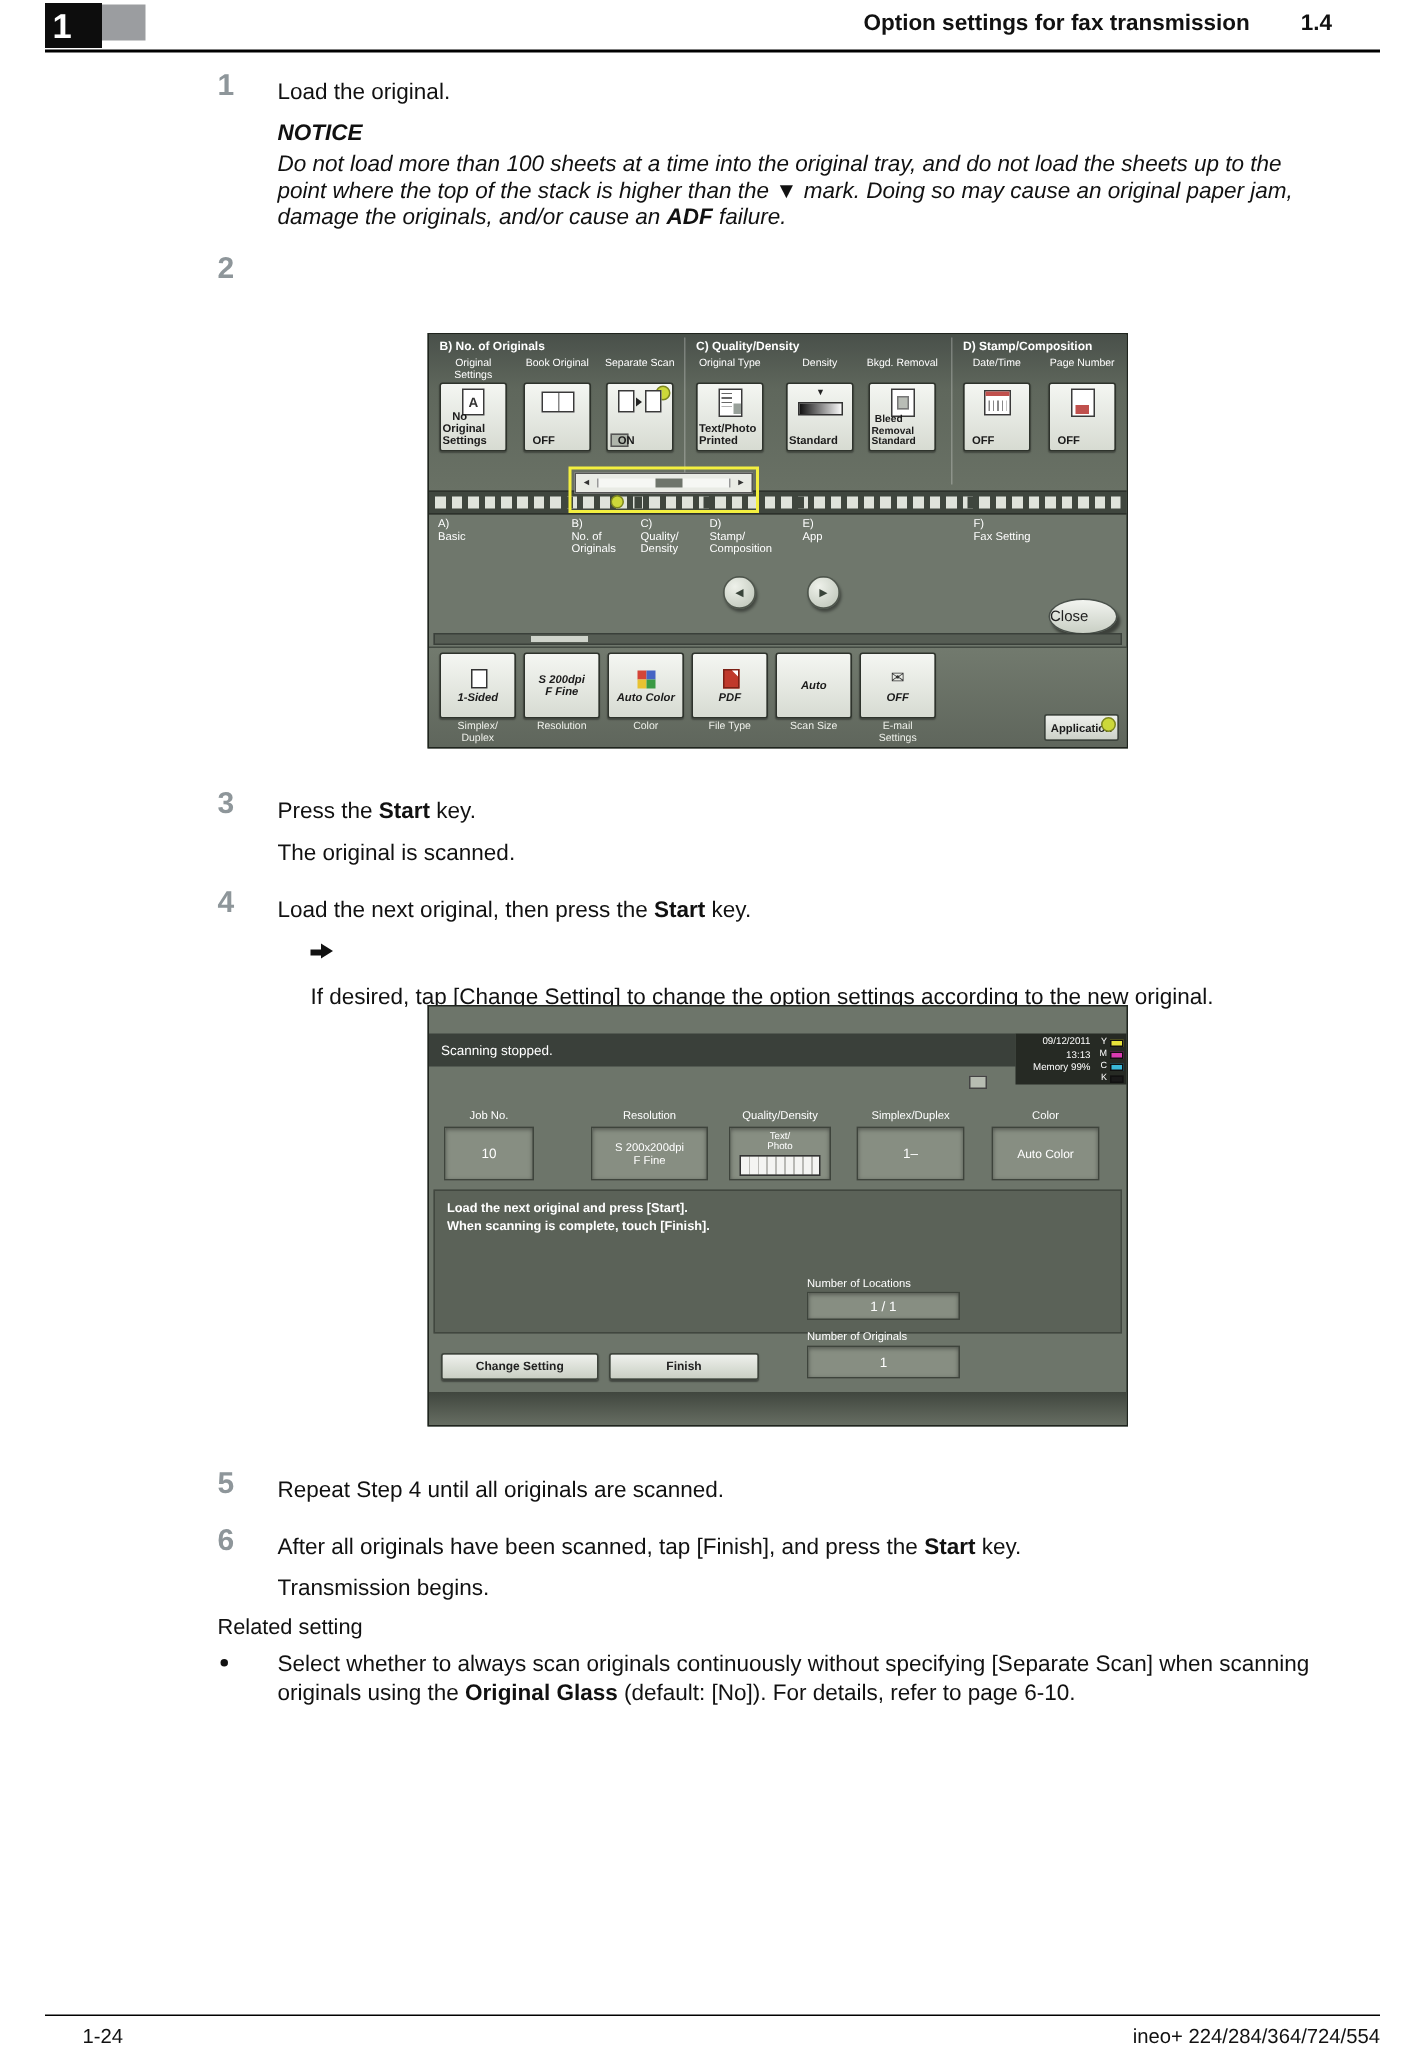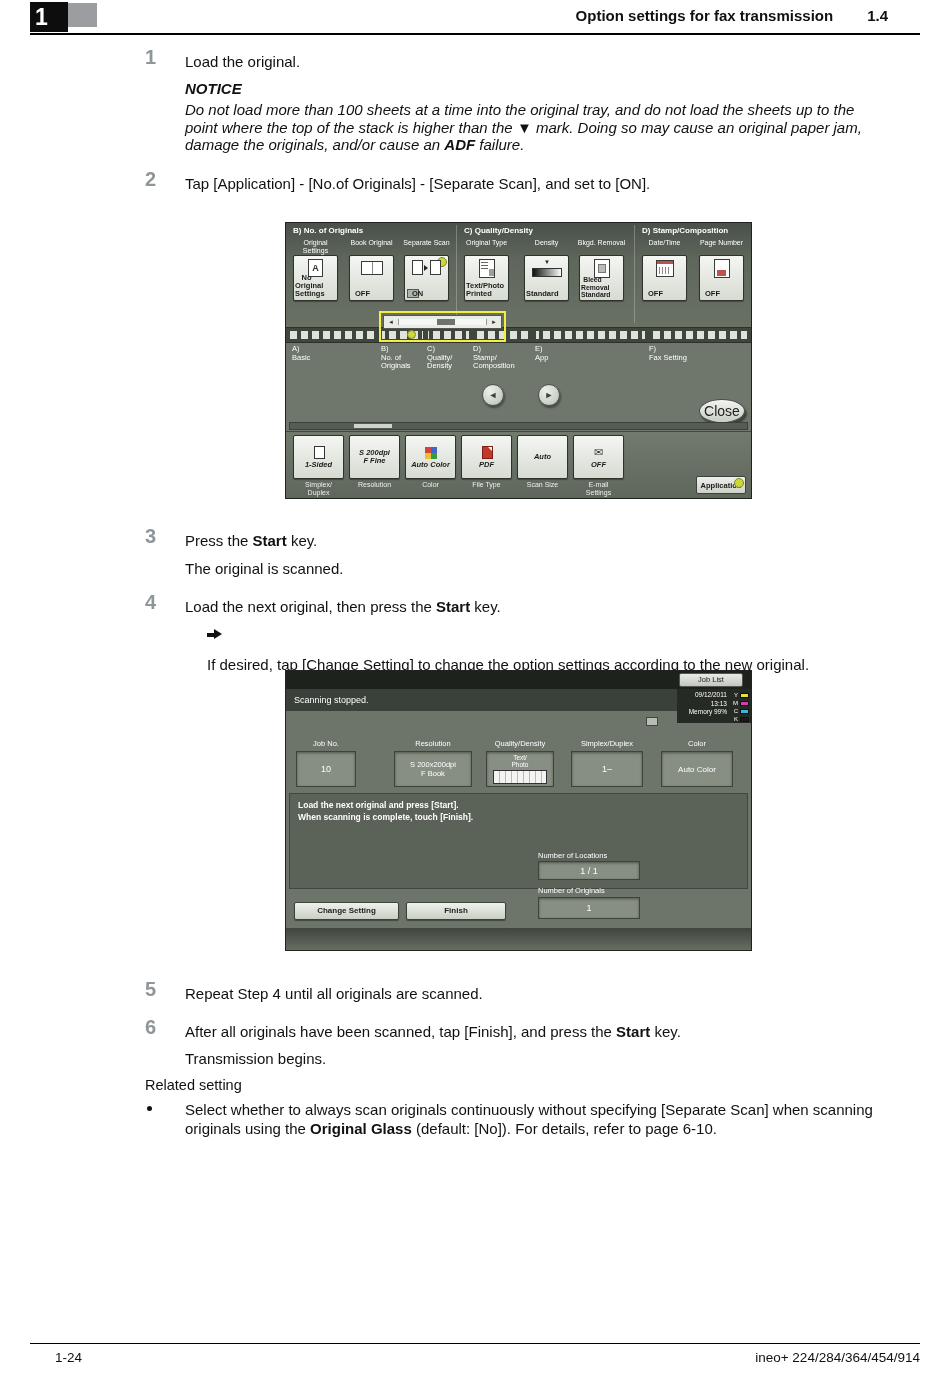--- a/index.html
+++ b/index.html
@@ -93,22 +93,22 @@
   .mini-arrow{width:14px;text-align:center;font-size:6px;color:#333;line-height:10px;}
   .mini-track{flex:1;position:relative;height:6px;background:#f6f7f4;border-left:1px solid #999;border-right:1px solid #999;}
   .mini-thumb{position:absolute;left:38px;top:0;width:18px;height:6px;background:#6e746b;}
   .strip-dot{position:absolute;left:121px;top:107px;width:9px;height:9px;border-radius:50%;
              background:#ccd83a;border:1px solid #7d861f;box-sizing:border-box;}
   .tab-label{position:absolute;top:122px;color:#fff;font-size:7.5px;line-height:8.5px;white-space:pre-line;}
   .nav-btn{position:absolute;top:161px;width:22px;height:22px;border-radius:50%;
            background:radial-gradient(circle at 35% 30%,#eef1ea,#b9c1b4);border:1px solid #4e554c;
            color:#39443a;font-size:9px;text-align:center;line-height:21px;box-shadow:1px 2px 2px rgba(0,0,0,.4);box-sizing:border-box;}
   .close-btn{position:absolute;top:176px;left:413px;width:46px;height:24px;border-radius:50%;
-             background:linear-gradient(180deg,#f2f4f0,#c9cfc4);border:1px solid #49504a;font-size:14px;color:#222;
-             text-align:center;line-height:23px;box-shadow:2px 3px 2px rgba(0,0,0,.45);box-sizing:border-box;}
+             background:linear-gradient(180deg,#f2f4f0,#c9cfc4);border:1px solid #49504a;font-size:10px;color:#222;
+             line-height:23px;box-shadow:2px 3px 2px rgba(0,0,0,.45);box-sizing:border-box;}
   .h-track{position:absolute;left:3px;right:3px;top:199px;height:8px;background:#565d54;
            border:1px solid #3a403a;box-sizing:border-box;}
   .h-thumb{position:absolute;left:64px;top:1px;width:38px;height:4px;background:#cfd4cb;}
   .s1-bottom{position:absolute;left:0;right:0;top:208px;bottom:0;
              background:linear-gradient(180deg,#727a6e,#5f665c);border-top:1px solid #434a42;}
   .bbtn{position:absolute;top:3px;width:51px;height:44px;background:linear-gradient(180deg,#f4f6f2,#d7dbd2);
         border:1px solid #2e332c;border-radius:2px;box-shadow:0 1px 1px rgba(0,0,0,.35);box-sizing:border-box;
         display:flex;flex-direction:column;align-items:center;justify-content:center;gap:1px;}
   .bicon{position:relative;height:14px;width:100%;}
   .bicon>*{position:absolute;box-sizing:border-box;}
@@ -178,21 +178,20 @@
     <span>1.4</span>
   </div>
   <div class="hdr-rule"></div>
 
   <span class="stepnum" style="top:46px">1</span>
   <div class="stepline" style="top:52px">Load the original.</div>
   <div class="notice-title" style="top:80px">NOTICE</div>
   <div class="notice-body" style="top:101px"><span>Do not load more than 100 sheets at a time into the original tray, and do not load the sheets up to the point where the top of the stack is higher than the ▼ mark. Doing so may cause an original paper jam, damage the originals, and/or cause an </span><span style="font-weight: bold;">ADF</span><span> failure.</span></div>
 
   <span class="stepnum" style="top:168px">2</span>
-  <div class="stepline" style="top:174px">Tap [Application] - [No.of Originals] - [Separate Scan], and set to [ON].</div>
 
   <div class="panel screen1">
     <div class="s1-top">
       <div class="s1-div" style="left:170px"></div>
       <div class="s1-div" style="left:348px"></div>
       <span class="sec-label" style="left:7px">B)  No. of Originals</span>
       <span class="sec-label" style="left:178px">C)  Quality/Density</span>
       <span class="sec-label" style="left:356px">D)  Stamp/Composition</span>
 
       <div class="s1col" style="left:7px">
@@ -377,23 +376,20 @@
   <div class="stepline" style="top:531px"><span>Press the </span><span style="font-weight: bold;">Start</span><span> key.</span></div>
 
   <span class="stepnum" style="top:591px">4</span>
   <div class="stepline" style="top:597px"><span>Load the next original, then press the </span><span style="font-weight: bold;">Start</span><span> key.</span></div>
   <div class="arrow-row" style="top:625px">
     <span class="arrow-icon"></span>
     <span>If desired, tap [Change Setting] to change the option settings according to the new original.</span>
   </div>
 
   <div class="panel screen2">
-    <div class="s2-topbar">
-      <div class="joblist">Job List</div>
-    </div>
     <div class="s2-status">Scanning stopped.</div>
     <div class="s2-infoblock">
       <div class="s2-info">
         <div>09/12/2011</div>
         <div>13:13</div>
         <div><span>Memory</span> <span>99%</span></div>
       </div>
       <div class="s2-toner">
         <div class="toner-row">
             <span class="toner-letter">Y</span>
@@ -416,21 +412,21 @@
     <div class="printer-icon"></div>
 
     <div class="flabel" style="left:10px;width:60px">Job No.</div>
     <div class="flabel" style="left:108px;width:78px">Resolution</div>
     <div class="flabel" style="left:200px;width:68px">Quality/Density</div>
     <div class="flabel" style="left:285px;width:72px">Simplex/Duplex</div>
     <div class="flabel" style="left:375px;width:72px">Color</div>
 
     <div class="vbox" style="left:10px;width:60px;font-size:9px">10</div>
     <div class="vbox" style="left:108px;width:78px;font-size:7.5px">S 200x200dpi
-F Book</div>
+F Fine</div>
     <div class="vbox" style="left:200px;width:68px">
       <div class="qdval">Text/
 Photo</div>
       <div class="qdbar"></div>
     </div>
     <div class="vbox" style="left:285px;width:72px;font-size:9px">1–</div>
     <div class="vbox" style="left:375px;width:72px">Auto Color</div>
 
     <div class="s2-inset">
       <div class="msg" style="top:6px">Load the next original and press [Start].</div>
@@ -451,15 +447,15 @@
   <span class="stepnum" style="top:1016px">6</span>
   <div class="stepline" style="top:1049px">Transmission begins.</div>
   <div class="stepline" style="top:1022px"><span>After all originals have been scanned, tap [Finish], and press the </span><span style="font-weight: bold;">Start</span><span> key.</span></div>
 
   <div class="rel-title" style="top:1077px">Related setting</div>
   <span class="bullet-dot" style="top:1106px"></span>
   <div class="rel-text" style="top:1100px"><span>Select whether to always scan originals continuously without specifying [Separate Scan] when scanning originals using the </span><span style="font-weight: bold;">Original Glass</span><span> (default: [No]). For details, refer to page 6-10.</span></div>
 
   <div class="ftr-rule"></div>
   <div class="ftr-left">1-24</div>
-  <div class="ftr-right">ineo+ 224/284/364/454/914</div>
+  <div class="ftr-right">ineo+ 224/284/364/724/554</div>
 
 </div>
 
 </body></html>

